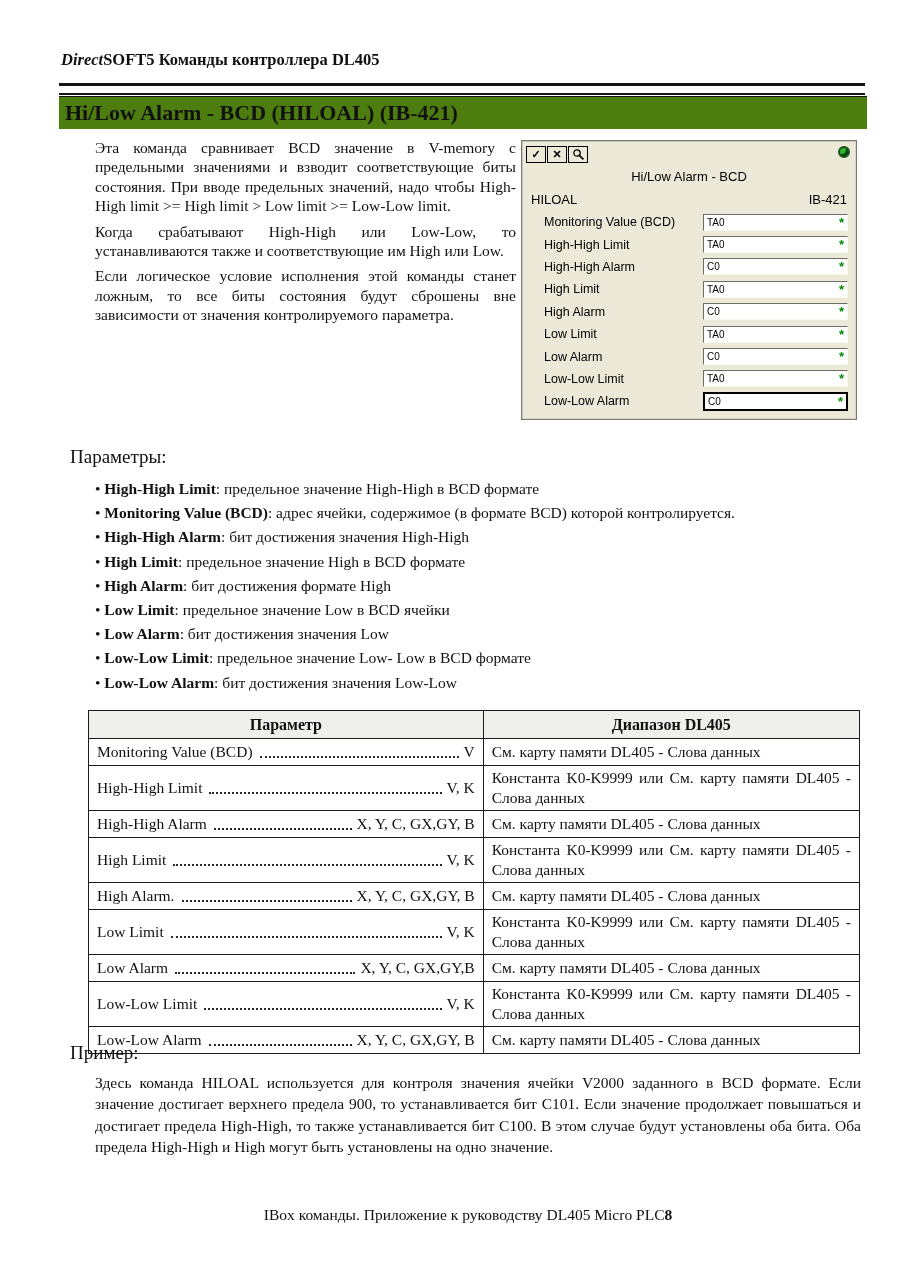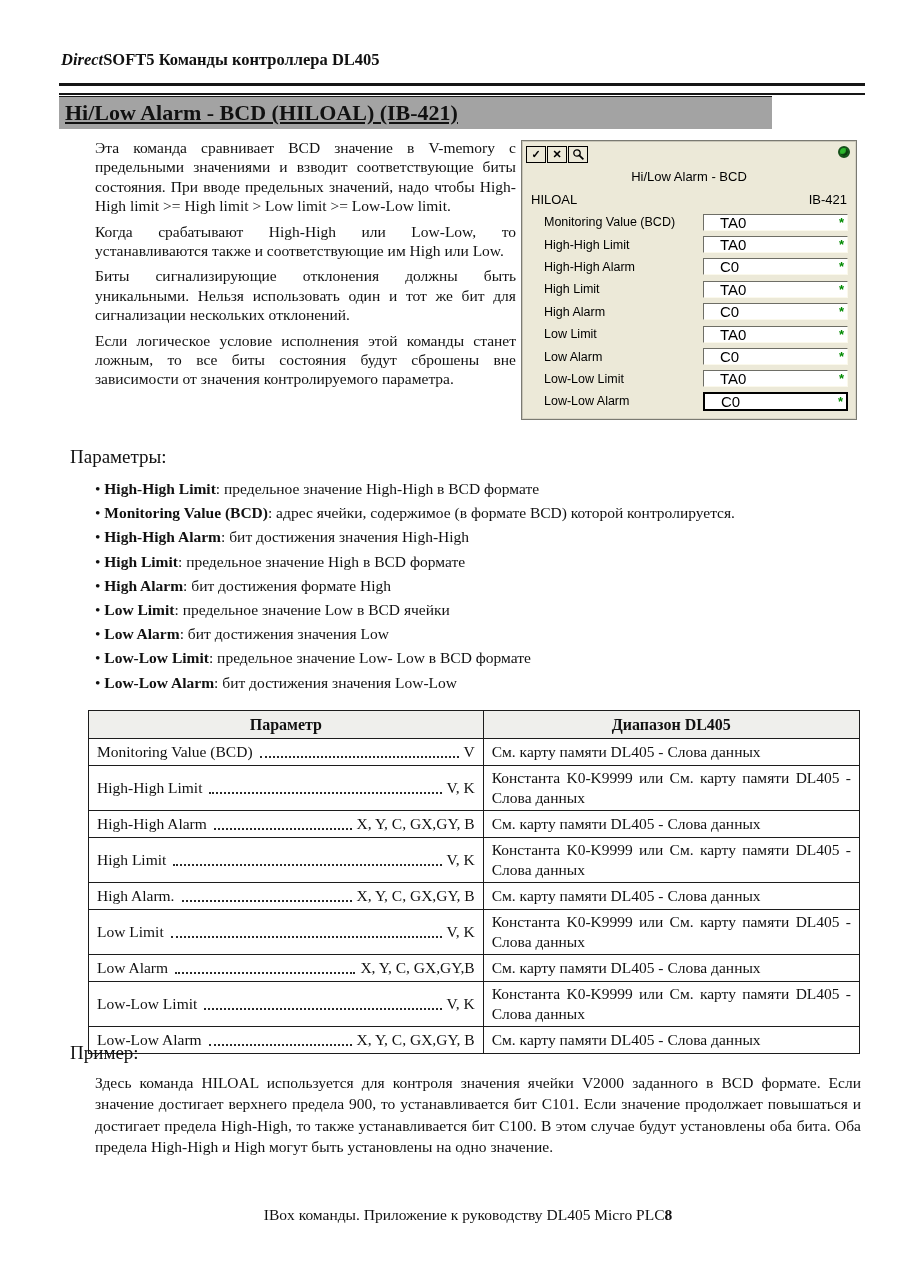--- a/index.html
+++ b/index.html
@@ -9,22 +9,22 @@
     background:#ffffff; overflow:hidden;
     font-family:"Liberation Serif", serif; color:#111;
   }
   
   .doc-header { position:absolute; top:50px; left:61px; font-size:16.5px; font-weight:bold; }
   .doc-header .it { font-style:italic; }
   .rule-a { position:absolute; top:83px; left:59px; width:806px; height:3px; background:#161616; }
   .rule-b { position:absolute; top:93px; left:59px; width:806px; height:2px; background:#161616; }
   
   .title-bar {
-    position:absolute; top:96px; left:59px; width:713px; height:33px;
-    background:#a3a3a3; border-top:1px solid #161616;text-decoration:underline;
+    position:absolute; top:96px; left:59px; width:808px; height:33px;
+    background:#4d7c0f; border-top:1px solid #161616;
   }
   .title-bar .t { font-size:22px; font-weight:bold; line-height:32px; padding-left:6px; }
   
   .intro-col { position:absolute; top:138px; left:95px; width:421px; }
   .intro-col p { font-size:15.5px; line-height:19.4px; text-align:justify; margin-bottom:6px; }
   
   .dialog {
     position:absolute; top:140px; left:521px; width:336px; height:280px;
     background:#ece9d8; border:1px solid #7a7a72;
     box-shadow:1px 1px 0 #c9c6b8 inset, -1px -1px 0 #d8d5c6 inset;
@@ -45,21 +45,21 @@
   }
   .dlg-title { text-align:center; font-size:13px; margin-top:4px; }
   .dlg-mn { display:flex; justify-content:space-between; padding:8px 9px 4px 9px; font-size:13px; }
   .drow { display:flex; align-items:center; height:22.4px; padding:0 8px 0 22px; }
   .dlabel { font-size:12.5px; }
   .dfield {
     position:relative; margin-left:auto; width:145px; height:17px; background:#fff;
     border:1px solid; border-color:#6e6e66 #fbf9ec #fbf9ec #6e6e66;
   }
   .dfield.focused { border:2px solid #000; height:19px; }
-  .dval { font-size:15px; line-height:15px; padding-left:16px; display:block; }
+  .dval { font-size:10px; line-height:15px; padding-left:3px; display:block; }
   .dstar { position:absolute; right:3px; top:0px; color:#008a00; font-weight:bold; font-size:13px; line-height:15px; }
   
   .params-heading { position:absolute; top:446px; left:70px; font-size:19px; }
   .bullets { position:absolute; top:477px; left:95px; width:762px; list-style:none; }
   .bullets li { font-size:15.5px; line-height:24.2px; }
   .bullets .b { font-weight:bold; }
   
   .ptable {
     position:absolute; top:710px; left:88px; width:772px;
     border-collapse:collapse; font-size:15.5px;
@@ -97,21 +97,20 @@
   <div class="rule-a"></div>
   <div class="rule-b"></div>
 
   <div class="title-bar">
     <div class="t">Hi/Low Alarm - BCD (HILOAL) (IB-421)</div>
   </div>
 
   <div class="intro-col">
     <p>Эта команда сравнивает BCD значение в V-memory с предельными значениями и взводит соответствующие биты состояния. При вводе предельных значений, надо чтобы High-High limit  &gt;=  High limit  &gt; Low limit  &gt;= Low-Low limit.</p>
     <p>Когда срабатывают High-High или Low-Low, то устанавливаются также и соответствующие им High или Low.</p>
-    <p>Биты сигнализирующие отклонения должны быть уникальными. Нельзя использовать один и тот же бит для сигнализации нескольких отклонений.</p>
     <p>Если логическое условие исполнения этой команды станет ложным, то все биты состояния будут сброшены вне зависимости от значения контролируемого параметра.</p>
   </div>
 
   <div class="dialog">
     <div class="dlg-top">
       <span class="dlg-toolbar">
         <span class="dlg-btn">
             <span>✓</span>
           </span>
         <span class="dlg-btn">

